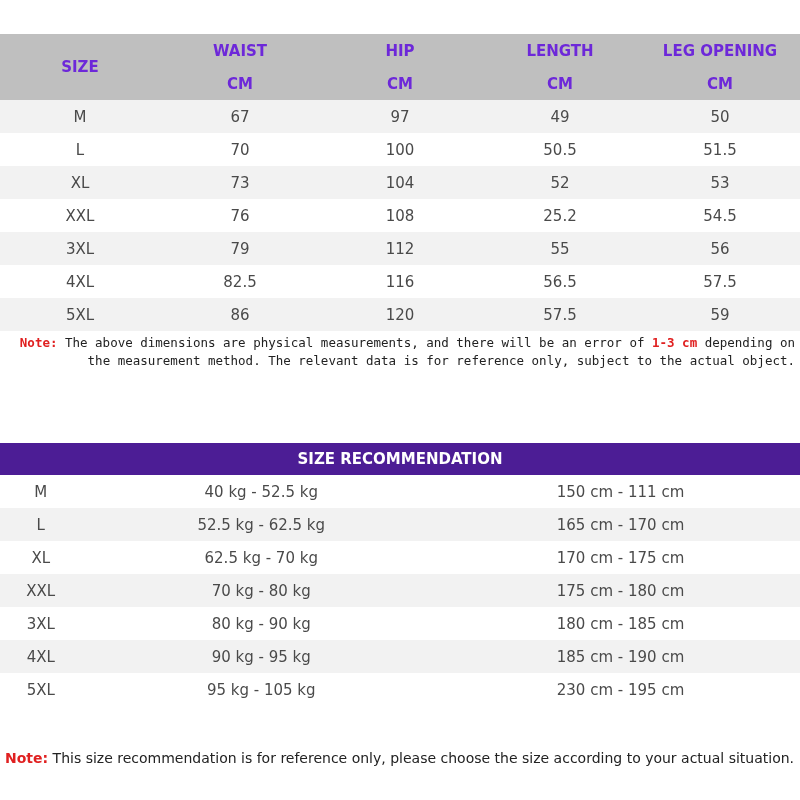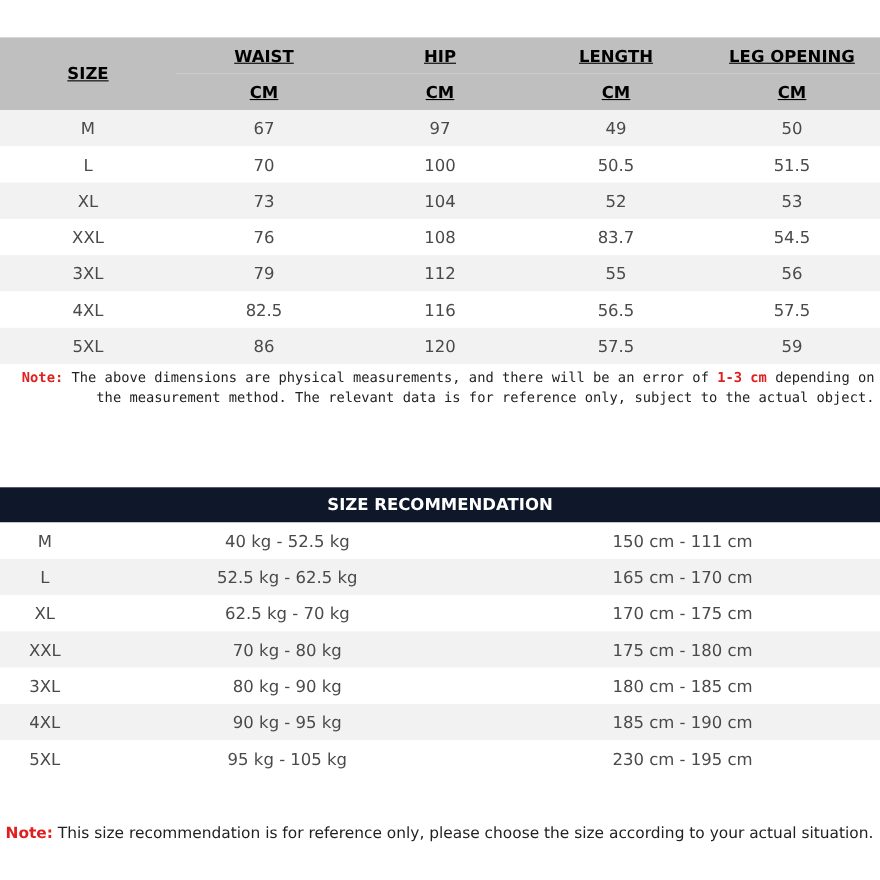--- a/index.html
+++ b/index.html
@@ -1,29 +1,29 @@
 <!DOCTYPE html>
 <html><head>
   <meta charset="utf-8">
   <style>
     html, body { margin: 0; padding: 0; background: #ffffff; }
     body { width: 800px; height: 800px; position: relative; overflow: hidden;
            font-family: "DejaVu Sans", sans-serif; color: #444; }
     .table { position: absolute; left: 0; width: 800px; border-collapse: collapse; }
     .table td, .table th { padding: 0; text-align: center; }
     #size-table { top: 34px; }
-    #size-table th { background: #bfbfbf; color: #000000; font-weight: bold; font-size: 15px; height: 33px; text-decoration: underline; }
+    #size-table th { background: #bfbfbf; color: #6d28d9; font-weight: bold; font-size: 15px; height: 33px; }
     #size-table td { height: 33px; font-size: 15px; color: #4a4a4a; }
     #size-table tbody tr:nth-child(odd) td { background: #f2f2f2; }
     #size-table tbody tr:nth-child(even) td { background: #ffffff; }
     .note1 { position: absolute; top: 334px; left: 5px; width: 790px;
              font-family: "DejaVu Sans Mono", monospace; font-size: 12.5px; line-height: 18px; color: #222; text-align: right; }
     .red-bold { color: #e02020; font-weight: bold; }
     #rec-table { top: 443px; }
-    #rec-table th { background: #0f172a; color: #ffffff; font-weight: bold; font-size: 15px; height: 32px; }
+    #rec-table th { background: #4c1d95; color: #ffffff; font-weight: bold; font-size: 15px; height: 32px; }
     #rec-table td { height: 33px; font-size: 15px; color: #4a4a4a; }
     #rec-table tbody tr:nth-child(odd) td { background: #ffffff; }
     #rec-table tbody tr:nth-child(even) td { background: #f2f2f2; }
     .note2 { position: absolute; top: 748px; left: 5px; width: 790px;
              font-family: "DejaVu Sans", sans-serif; font-size: 14px; line-height: 21px; color: #222; }
   </style>
 </head>
 <body>
 
 <table class="table" id="size-table">
@@ -61,21 +61,21 @@
         <td>XL</td>
         <td>73</td>
         <td>104</td>
         <td>52</td>
         <td>53</td>
       </tr>
       <tr>
         <td>XXL</td>
         <td>76</td>
         <td>108</td>
-        <td>83.7</td>
+        <td>25.2</td>
         <td>54.5</td>
       </tr>
       <tr>
         <td>3XL</td>
         <td>79</td>
         <td>112</td>
         <td>55</td>
         <td>56</td>
       </tr>
       <tr>

